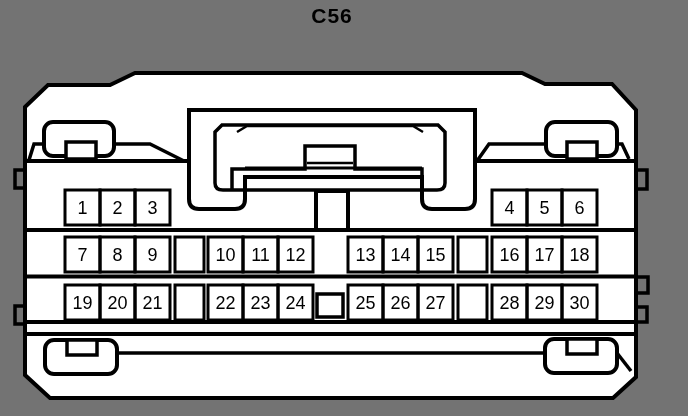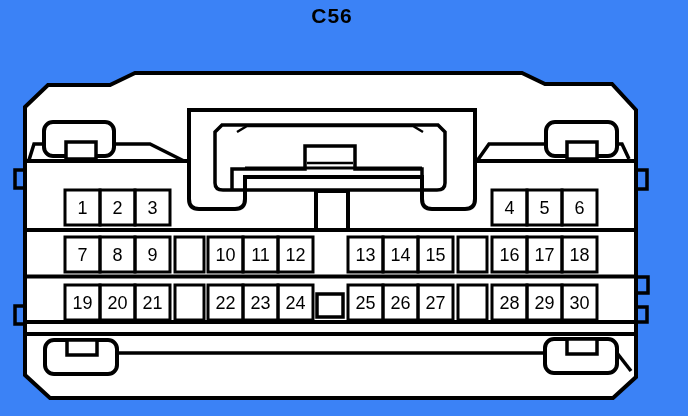--- a/index.html
+++ b/index.html
@@ -1,19 +1,19 @@
 <!DOCTYPE html>
 <html><head>
 <meta charset="utf-8">
 <style>
   html,body{margin:0;padding:0;background:#fff;}
   .stage{
     position:relative;
     width:688px;height:416px;
-    background:#3b82f6;
+    background:#737373;
     font-family:"Liberation Sans", sans-serif;
     overflow:hidden;
   }
   .title{
     position:absolute;
     top:4px;left:332px;
     transform:translateX(-50%);
     font-size:21px;
     font-weight:bold;
     color:#000;

